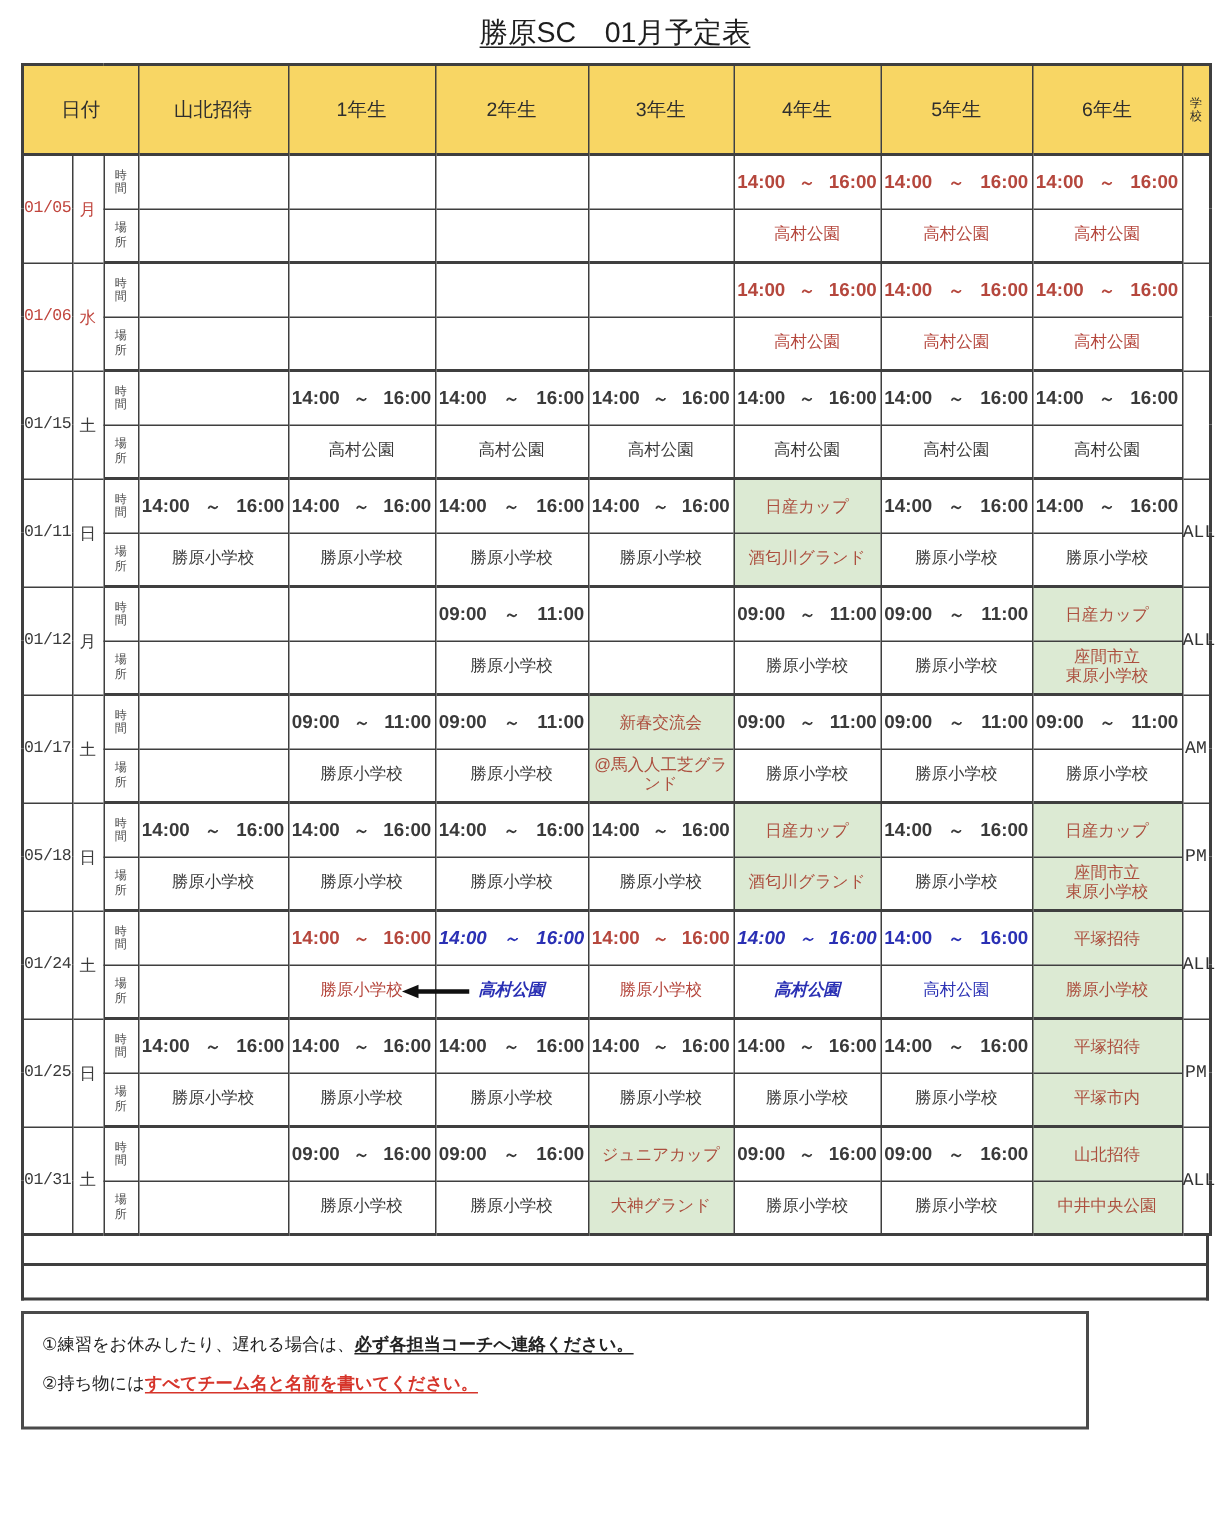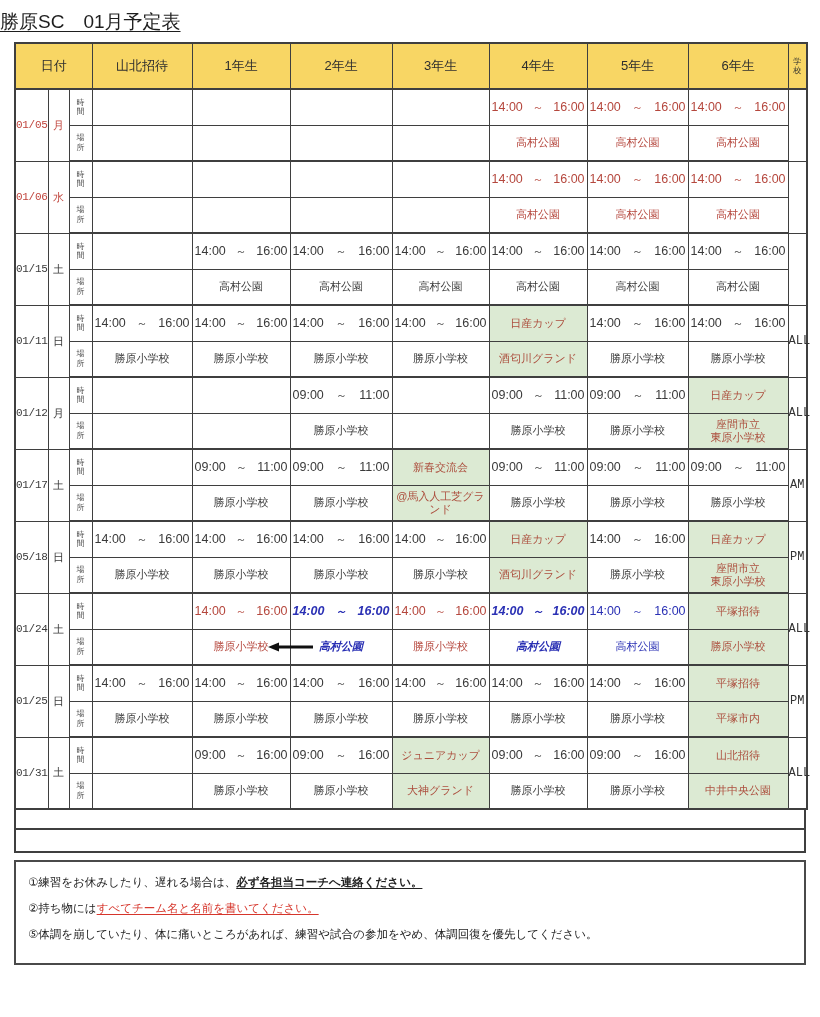--- a/index.html
+++ b/index.html
@@ -2,57 +2,57 @@
 <html style="--header-bg: #f8d664; --green-bg: #dcead3; --red: #b5473d; --blue: #2a30b4; --event-red: #ac4f3e; --date-red: #c0443c; --border: #3f3f3f;"><head>
 <meta charset="utf-8">
 <style>
   :root{
     --header-bg:#f8d664; --green-bg:#dcead3; --red:#b5473d; --blue:#2a30b4;
     --event-red:#ac4f3e; --date-red:#c0443c; --border:#3f3f3f;
   }
   *{box-sizing:border-box;}
   body{margin:0;width:820px;height:1017px;background:#ffffff;
        font-family:"Liberation Sans","DejaVu Sans",sans-serif;color:#3a3a3a;}
-  .title{width:820px;text-align:left;font-size:19px;margin:9px 0 7px;color:#1e1e1e;}
+  .title{width:820px;text-align:center;font-size:19px;margin:9px 0 7px;color:#1e1e1e;}
   .title span{text-decoration:underline;text-underline-offset:3px;}
   table.sched{margin-left:14px;width:792px;border-collapse:collapse;table-layout:fixed;
               border:2px solid var(--border);}
   th,td{border:1px solid var(--border);padding:0;text-align:center;vertical-align:middle;}
-  thead th{background:var(--header-bg);height:46px;font-size:13px;font-weight:normal;
+  thead th{background:var(--header-bg);height:60px;font-size:13px;font-weight:normal;
            border-bottom:2px solid var(--border);color:#2e2e2e;}
   th.school-h{font-size:8px;line-height:1.15;white-space:pre-line;}
   tr.row-time td{height:36px;border-bottom:1px dotted #9a9a9a;}
   tr.row-place td{height:36px;border-bottom:2px solid var(--border);}
   td.date-cell,td.day-cell,td.school-cell{border-bottom:2px solid var(--border);font-family:Liberation Mono, monospace;}
   .date-cell{font-size:11px;letter-spacing:-0.3px;}
   .day-cell{font-size:11px;}
   .label-cell{font-size:8px;line-height:1.2;white-space:pre-line;color:#4a4a4a;}
   .school-cell{font-size:12px;color:#333;}
   .time-wrap{display:flex;justify-content:space-between;align-items:center;
-             width:100%;padding:0 2px;font-size:12.5px;}
+             width:100%;padding:0 2px;font-size:12.5px;font-weight:bold;}
   .time-wrap .sep{font-size:11px;}
   .place-cell{font-size:11px;white-space:pre-line;line-height:1.15;}
   .event-cell{font-size:11px;}
   .c-red{color:var(--red);}
   .c-blue{color:var(--blue);}
   .c-event{color:var(--event-red);}
   .c-date-red{color:var(--date-red);}
   .bi{font-weight:bold;font-style:italic;}
   .bg-green{background:var(--green-bg);}
   .rel{position:relative;}
   .arrow{position:absolute;left:-24px;top:50%;transform:translateY(-50%);line-height:0;}
   .band{margin-left:14px;width:792px;border:2px solid var(--border);border-top:none;}
   .band1{height:20px;}
   .band2{height:23px;}
-  .notes{margin:7px 0 0 14px;width:792px;border:2px solid #4a4a4a;
+  .notes{margin:7px 0 0 14px;width:712px;border:2px solid #4a4a4a;
          padding:10px 12px;font-size:11.5px;color:#222;}
   .note-line{margin:11px 0;}
   .note-line:first-child{margin-top:3px;}
   .em-b{font-weight:bold;text-decoration:underline;text-underline-offset:2px;}
-  .em-r{font-weight:normal;color:#d6352b;text-decoration:underline;text-underline-offset:2px;}
+  .em-r{font-weight:bold;color:#d6352b;text-decoration:underline;text-underline-offset:2px;}
 </style>
 </head>
 <body>
 
 <div class="title">
   <span>勝原SC　01月予定表</span>
 </div>
 
 <table class="sched">
   <colgroup>
@@ -616,14 +616,13 @@
       </tr>
     </tbody>
 </table>
 
 <div class="band band1"></div>
 <div class="band band2"></div>
 
 <div class="notes" id="notes">
     <div class="note-line">①練習をお休みしたり、遅れる場合は、<span class="em-b">必ず各担当コーチへ連絡ください。</span></div>
     <div class="note-line">②持ち物には<span class="em-r">すべてチーム名と名前を書いてください。</span></div>
-    <div class="note-line">⑤体調を崩していたり、体に痛いところがあれば、練習や試合の参加をやめ、体調回復を優先してください。</div>
   </div>
 
 </body></html>

